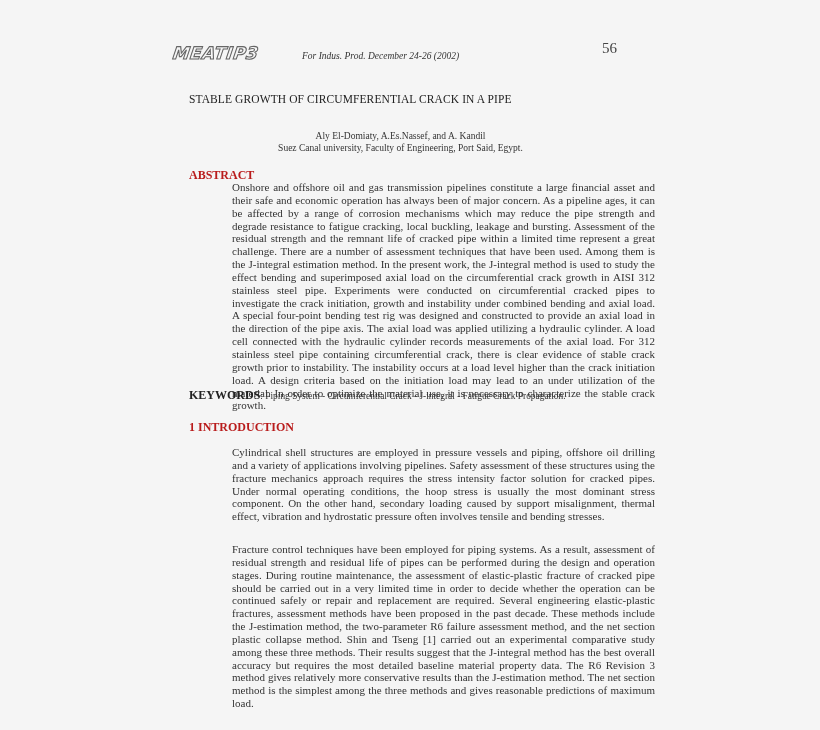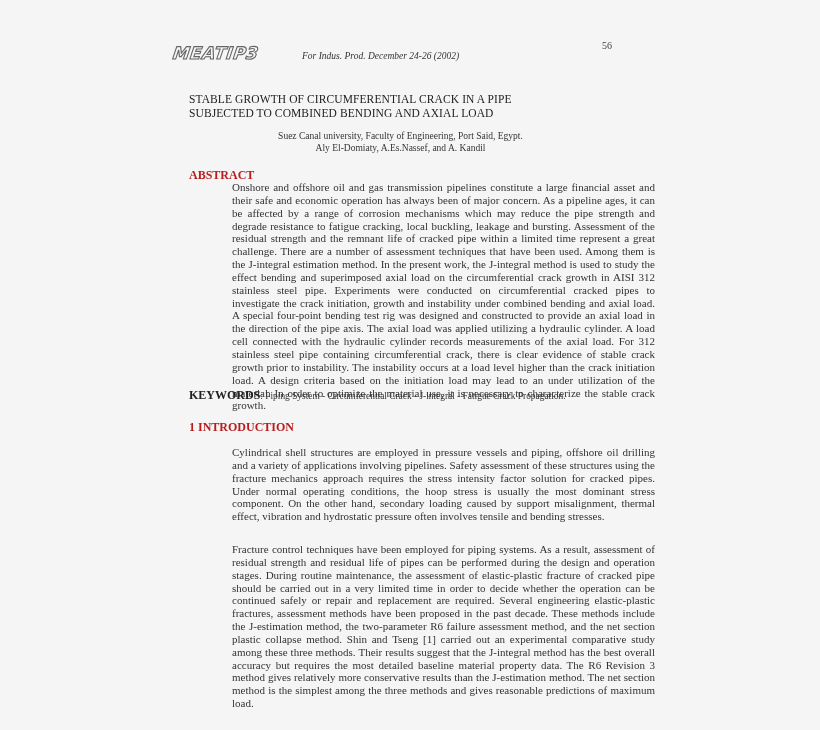--- a/index.html
+++ b/index.html
@@ -17,21 +17,21 @@
     }
     .page {
       position: absolute;
       left: 0; top: 0;
       width: 820px; height: 730px;
     }
     .page-number {
       position: absolute;
       left: 602px;
       top: 40px;
-      font-size: 10px;
+      font-size: 15px;
       color: #444;
     }
     .logo {
       position: absolute;
       left: 173px;
       top: 43px;
       font-family: "DejaVu Sans", sans-serif;
       font-weight: bold;
       font-style: italic;
       font-size: 17px;
@@ -114,26 +114,25 @@
   <div class="logo">MEATIP3</div>
 
   <div class="conf-header">
     <div class="line2">For Indus. Prod. December 24-26 (2002)</div>
   </div>
 
   <div class="page-number">56</div>
 
   <div class="title">
     <div>STABLE GROWTH OF CIRCUMFERENTIAL CRACK IN A PIPE</div>
-    <div>SUBJECTED TO COMBINED BENDING AND AXIAL LOAD</div>
   </div>
 
   <div class="authors">
+    <div>Aly El-Domiaty, A.Es.Nassef, and A. Kandil</div>
     <div>Suez Canal university, Faculty of Engineering, Port Said, Egypt.</div>
-    <div>Aly El-Domiaty, A.Es.Nassef, and A. Kandil</div>
   </div>
 
   <div class="section-heading" style="top:168px;">ABSTRACT</div>
   <div class="body-text" style="top:181px;">Onshore and offshore oil and gas transmission pipelines constitute a large financial asset and their safe and economic operation has always been of major concern. As a pipeline ages, it can be affected by a range of corrosion mechanisms which may reduce the pipe strength and degrade resistance to fatigue cracking, local buckling, leakage and bursting. Assessment of the residual strength and the remnant life of cracked pipe within a limited time represent a great challenge. There are a number of assessment techniques that have been used. Among them is the J-integral estimation method. In the present work, the J-integral method is used to study the effect bending and superimposed axial load on the circumferential crack growth in AISI 312 stainless steel pipe. Experiments were conducted on circumferential cracked pipes to investigate the crack initiation, growth and instability under combined bending and axial load. A special four-point bending test rig was designed and constructed to provide an axial load in the direction of the pipe axis. The axial load was applied utilizing a hydraulic cylinder. A load cell connected with the hydraulic cylinder records measurements of the axial load. For 312 stainless steel pipe containing circumferential crack, there is clear evidence of stable crack growth prior to instability. The instability occurs at a load level higher than the crack initiation load. A design criteria based on the initiation load may lead to an under utilization of the material. In order to optimize the material use, it is necessary to characterize the stable crack growth.</div>
 
   <div class="keywords">
     <span class="kw-label">KEYWORDS</span><span>: </span><span>Piping System - Circumferential Crack - J-integral - Fatigue Crack Propagation.</span>
   </div>
 
   <div class="section-heading" style="top:420px;">1 INTRODUCTION</div>

